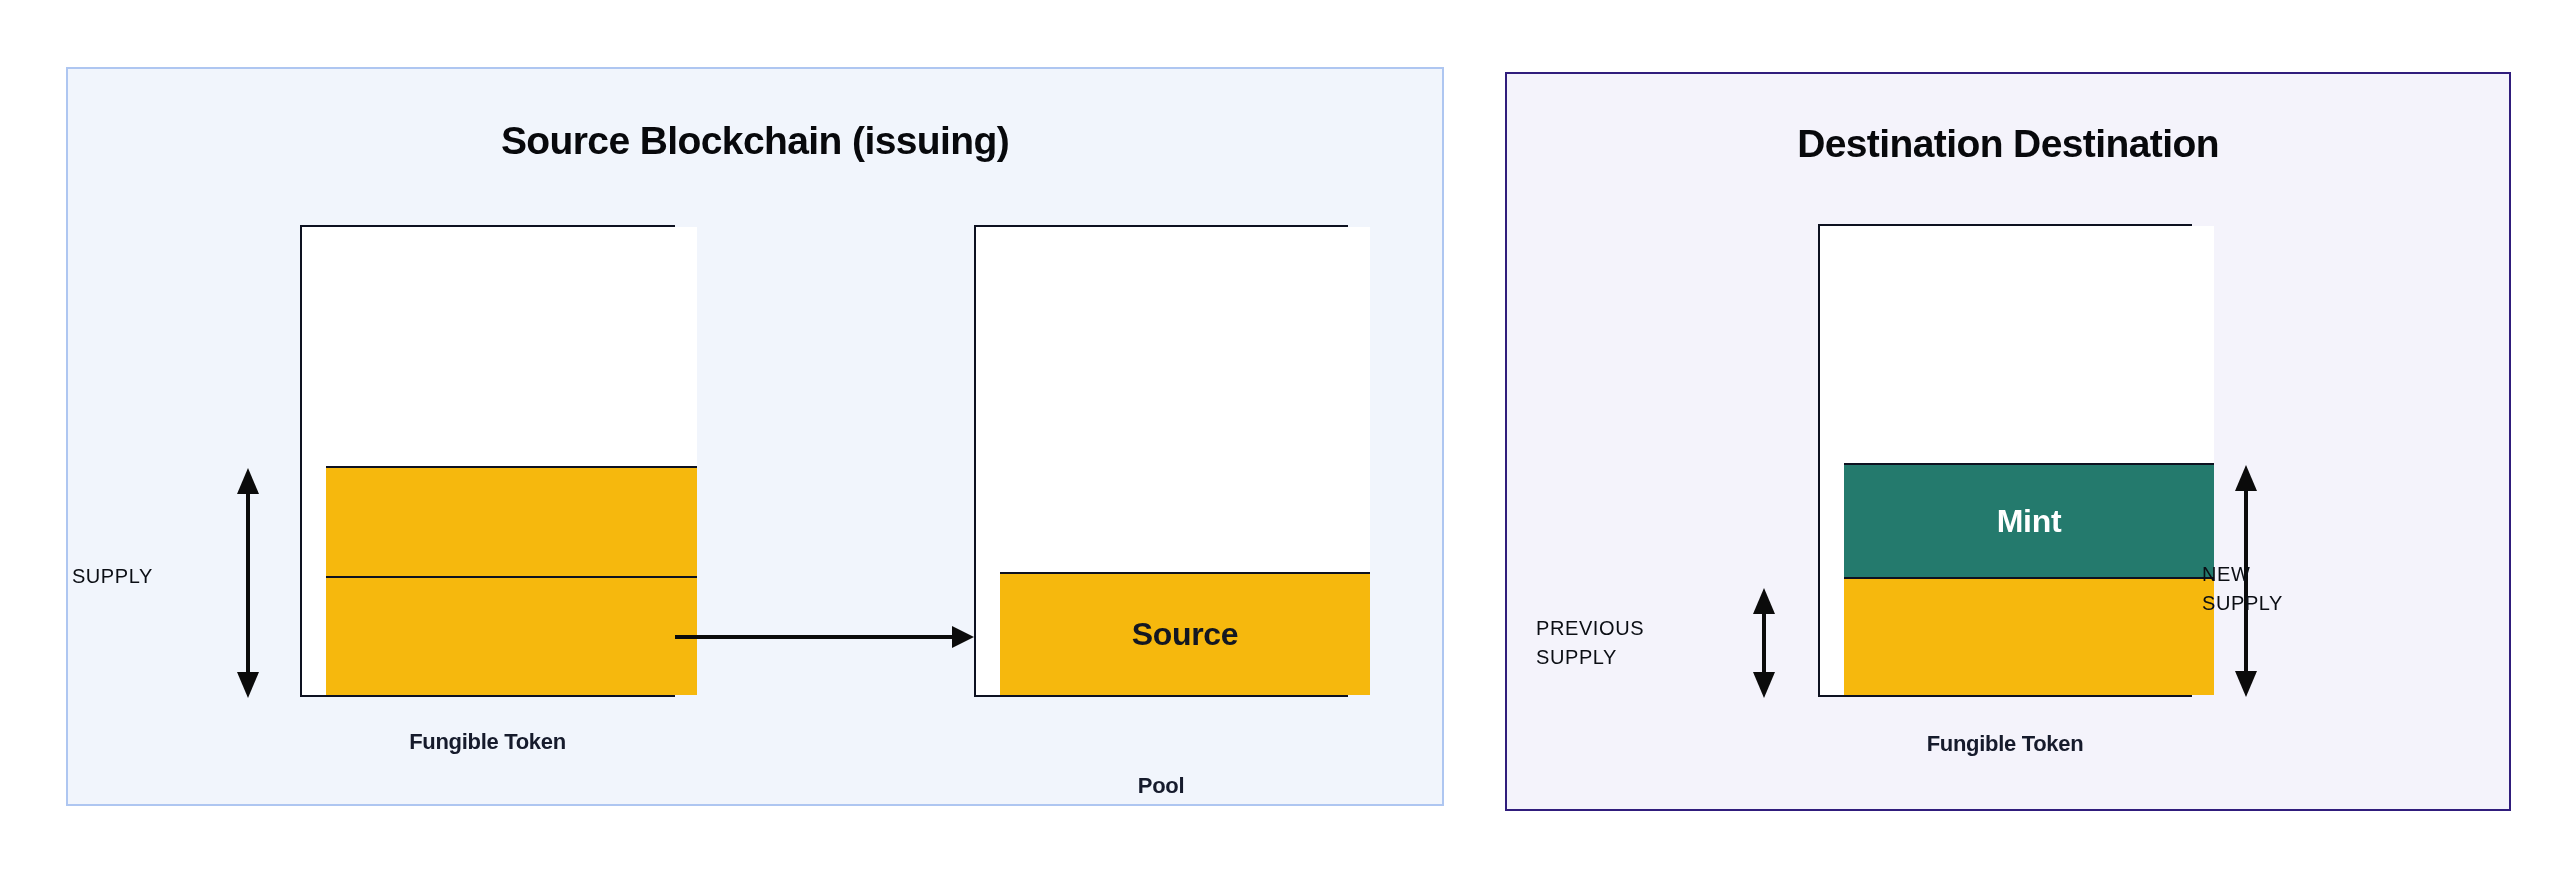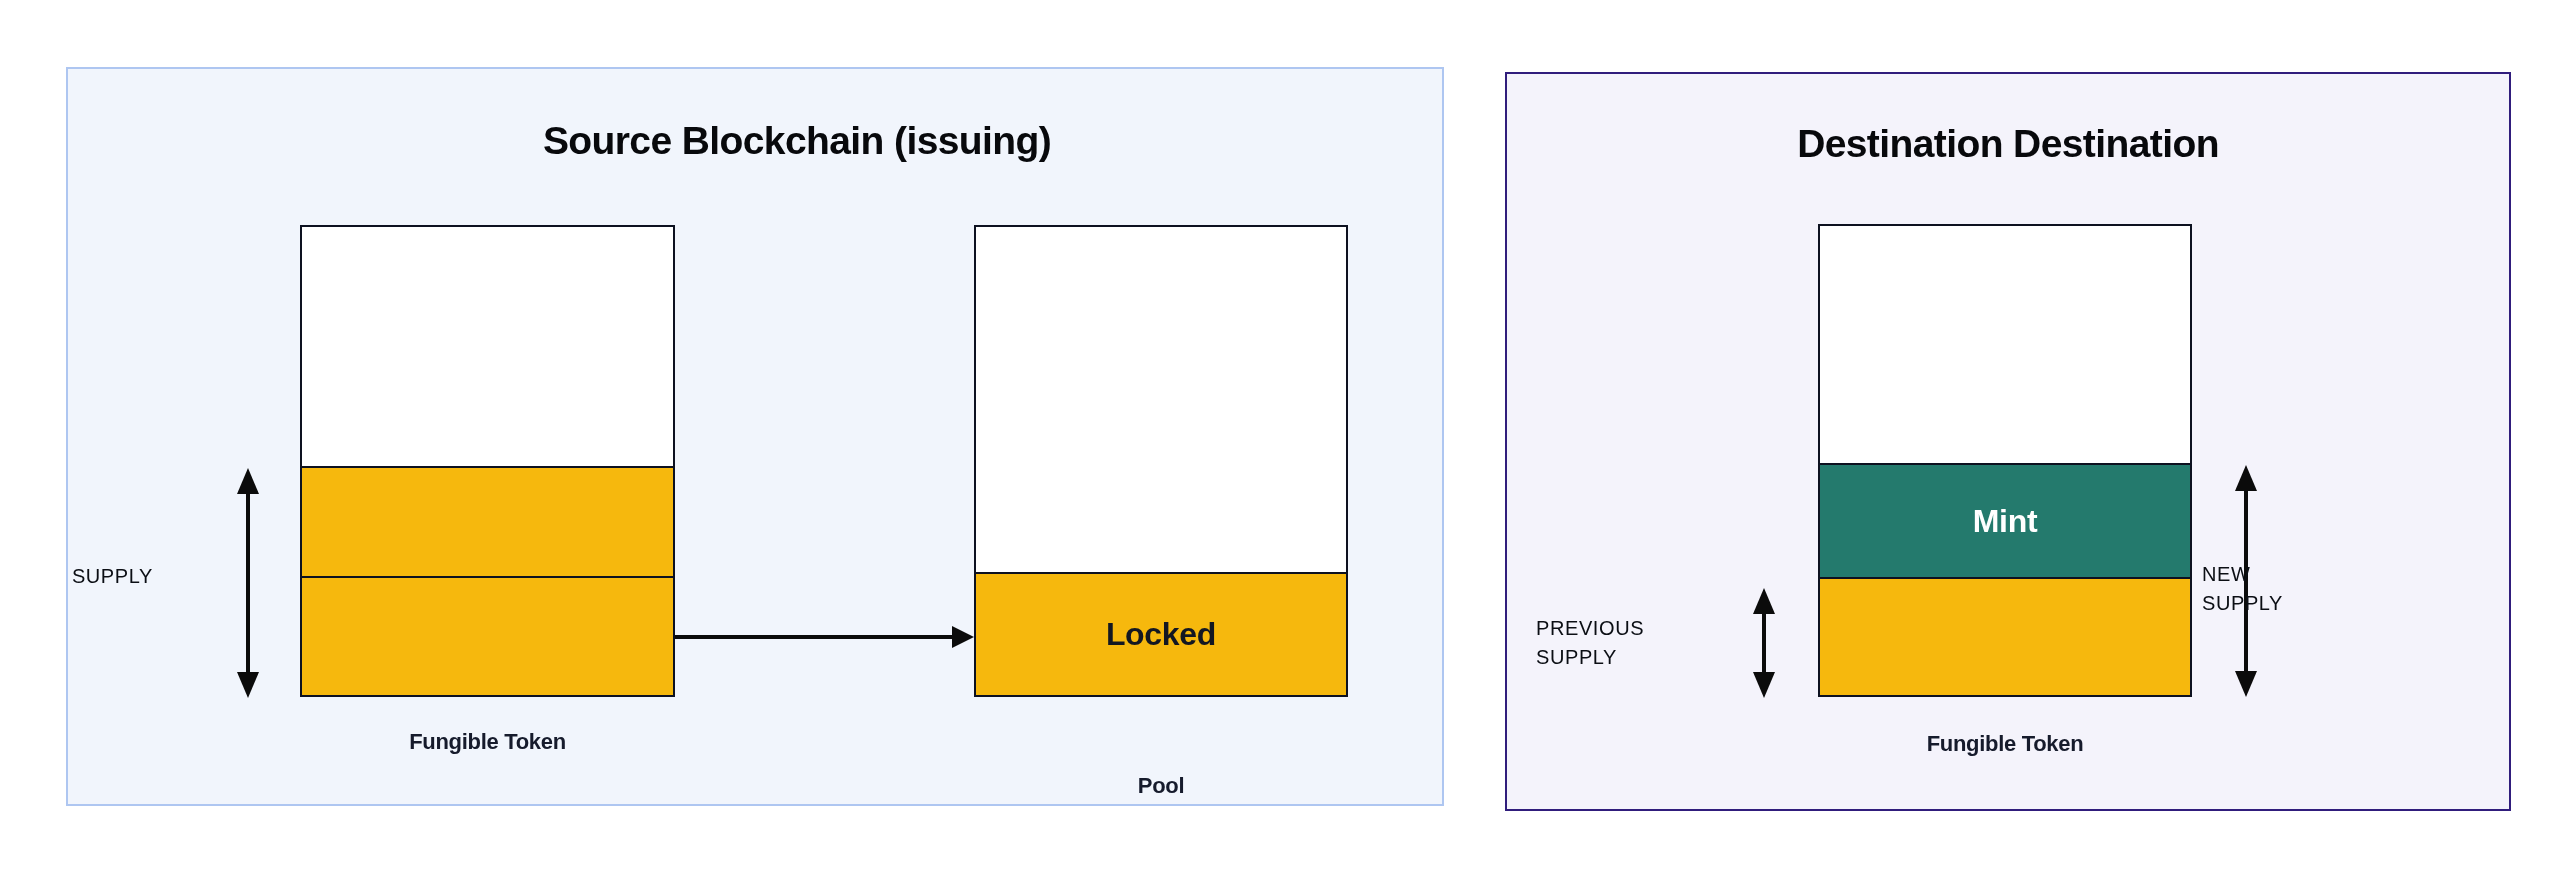--- a/index.html
+++ b/index.html
@@ -19,29 +19,29 @@
   .panel.dest {
     left: 1505px; top: 72px; width: 1006px; height: 739px;
     background: #F4F3FB; border: 2.8px solid #301D7C;
   }
   .panel-title {
     position: absolute; left: 0; width: 100%;
     text-align: center; font-size: 39px; font-weight: 700;
     letter-spacing: -0.6px; color: #08090C; line-height: 46px;
     margin: 0;
   }
-  .panel.source .panel-title { top: 49px; padding-left: 42px; }
+  .panel.source .panel-title { top: 49px; }
   .panel.dest .panel-title { top: 47px; }
 
   .bar {
     position: absolute; box-sizing: border-box;
     border: 2.2px solid #0D1120; background: #ffffff;
     display: flex; flex-direction: column;
   }
-  .seg { box-sizing: border-box; width: 100%; }
+  .seg { box-sizing: border-box; width: 100%; margin-left: 24px; }
   .seg.white { background: #ffffff; flex: 1 1 auto; }
   .seg.orange { background: #F6B80D; border-top: 2.2px solid #0D1120; }
   .seg.teal   { background: #247A6D; border-top: 2.2px solid #0D1120; }
   .seg.center-text { display: flex; align-items: center; justify-content: center; }
 
   .bar.src-fungible { left: 232px; top: 156px; width: 375px; height: 472px; }
   .bar.src-fungible .seg.o1 { height: 110px; }
   .bar.src-fungible .seg.o2 { height: 119px; }
 
   .bar.pool { left: 906px; top: 156px; width: 374px; height: 472px; }
@@ -111,21 +111,21 @@
     <div class="small-label" style="left:3.9px; top:493px; width:221px;">SUPPLY</div>
 
     <div class="harrow" style="left:607px; top:557px; width:299px;">
       <div class="hline"></div>
       <div class="ah right"></div>
     </div>
 
     <div class="bar pool">
       <div class="seg white"></div>
       <div class="seg orange locked center-text">
-        <span class="seg-label">Locked</span>
+        <span class="seg-label">Source</span>
       </div>
     </div>
 
     <div class="bar-label" style="left:232px; top:657px; width:375px;">Fungible Token</div>
     <div class="bar-label" style="left:906px; top:657px; width:374px;margin-top:44px;">Pool</div>
   </section>
 
   <section class="panel dest">
     <h2 class="panel-title">Destination Destination</h2>
 

